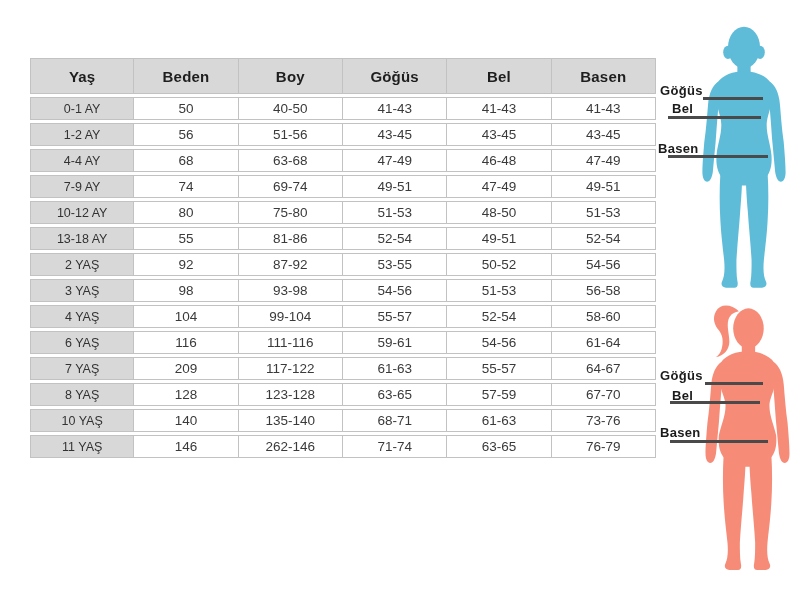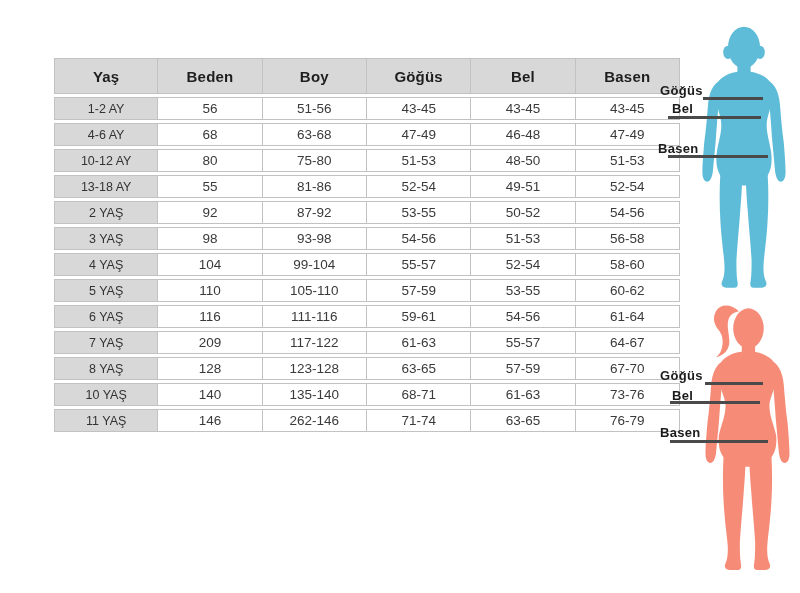--- a/index.html
+++ b/index.html
@@ -1,21 +1,21 @@
 <!DOCTYPE html>
 <html><head>
 <meta charset="utf-8">
 <style>
   html,body{margin:0;padding:0;background:#ffffff;}
   .canvas{
     position:relative;width:800px;height:593px;background:#ffffff;
     font-family:"Liberation Sans", sans-serif;overflow:hidden;
   }
   .table-wrap{position:absolute;left:30px;top:55px;width:626px;}
-  table.size-table{width:100%;border-collapse:separate;border-spacing:0 3px;table-layout:fixed;margin-left:24px;}
+  table.size-table{width:100%;border-collapse:separate;border-spacing:0 3px;table-layout:fixed;}
   table.size-table th, table.size-table td{
     border-top:1px solid #c2c2c2;border-bottom:1px solid #c2c2c2;border-right:1px solid #c2c2c2;
     text-align:center;vertical-align:middle;padding:0;
   }
   table.size-table th:first-child, table.size-table td:first-child{border-left:1px solid #c2c2c2;}
   table.size-table th{
     background:#d8d8d8;height:34px;font-size:15px;font-weight:bold;color:#1e1e1e;letter-spacing:.2px;
   }
   table.size-table td{background:#ffffff;height:21px;font-size:13.5px;color:#3a3a3a;}
   table.size-table td.agecol{background:#d8d8d8;font-size:12.5px;color:#333333;}
@@ -38,34 +38,50 @@
           <th>Yaş</th>
           <th>Beden</th>
           <th>Boy</th>
           <th>Göğüs</th>
           <th>Bel</th>
           <th>Basen</th>
         </tr>
       </thead>
       <tbody>
           <tr>
+            <td class="agecol">0-1 AY</td>
+            <td>50</td>
+            <td>40-50</td>
+            <td>41-43</td>
+            <td>41-43</td>
+            <td>41-43</td>
+          </tr>
+          <tr>
             <td class="agecol">1-2 AY</td>
             <td>56</td>
             <td>51-56</td>
             <td>43-45</td>
             <td>43-45</td>
             <td>43-45</td>
           </tr>
           <tr>
-            <td class="agecol">4-6 AY</td>
+            <td class="agecol">4-4 AY</td>
             <td>68</td>
             <td>63-68</td>
             <td>47-49</td>
             <td>46-48</td>
             <td>47-49</td>
+          </tr>
+          <tr>
+            <td class="agecol">7-9 AY</td>
+            <td>74</td>
+            <td>69-74</td>
+            <td>49-51</td>
+            <td>47-49</td>
+            <td>49-51</td>
           </tr>
           <tr>
             <td class="agecol">10-12 AY</td>
             <td>80</td>
             <td>75-80</td>
             <td>51-53</td>
             <td>48-50</td>
             <td>51-53</td>
           </tr>
           <tr>
@@ -92,28 +108,20 @@
             <td>51-53</td>
             <td>56-58</td>
           </tr>
           <tr>
             <td class="agecol">4 YAŞ</td>
             <td>104</td>
             <td>99-104</td>
             <td>55-57</td>
             <td>52-54</td>
             <td>58-60</td>
-          </tr>
-          <tr>
-            <td class="agecol">5 YAŞ</td>
-            <td>110</td>
-            <td>105-110</td>
-            <td>57-59</td>
-            <td>53-55</td>
-            <td>60-62</td>
           </tr>
           <tr>
             <td class="agecol">6 YAŞ</td>
             <td>116</td>
             <td>111-116</td>
             <td>59-61</td>
             <td>54-56</td>
             <td>61-64</td>
           </tr>
           <tr>

